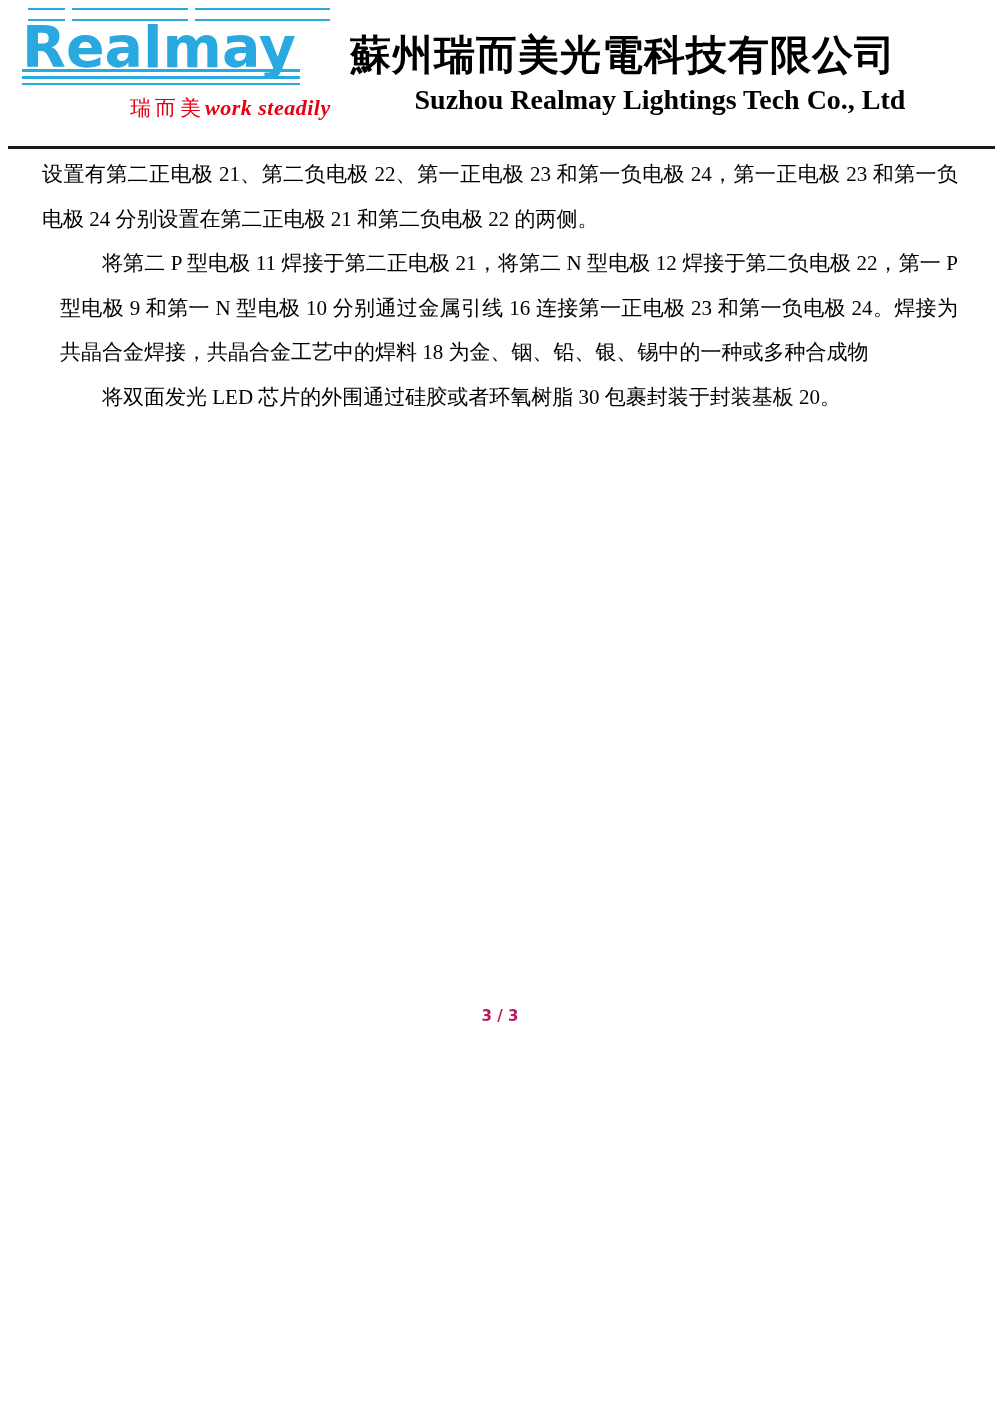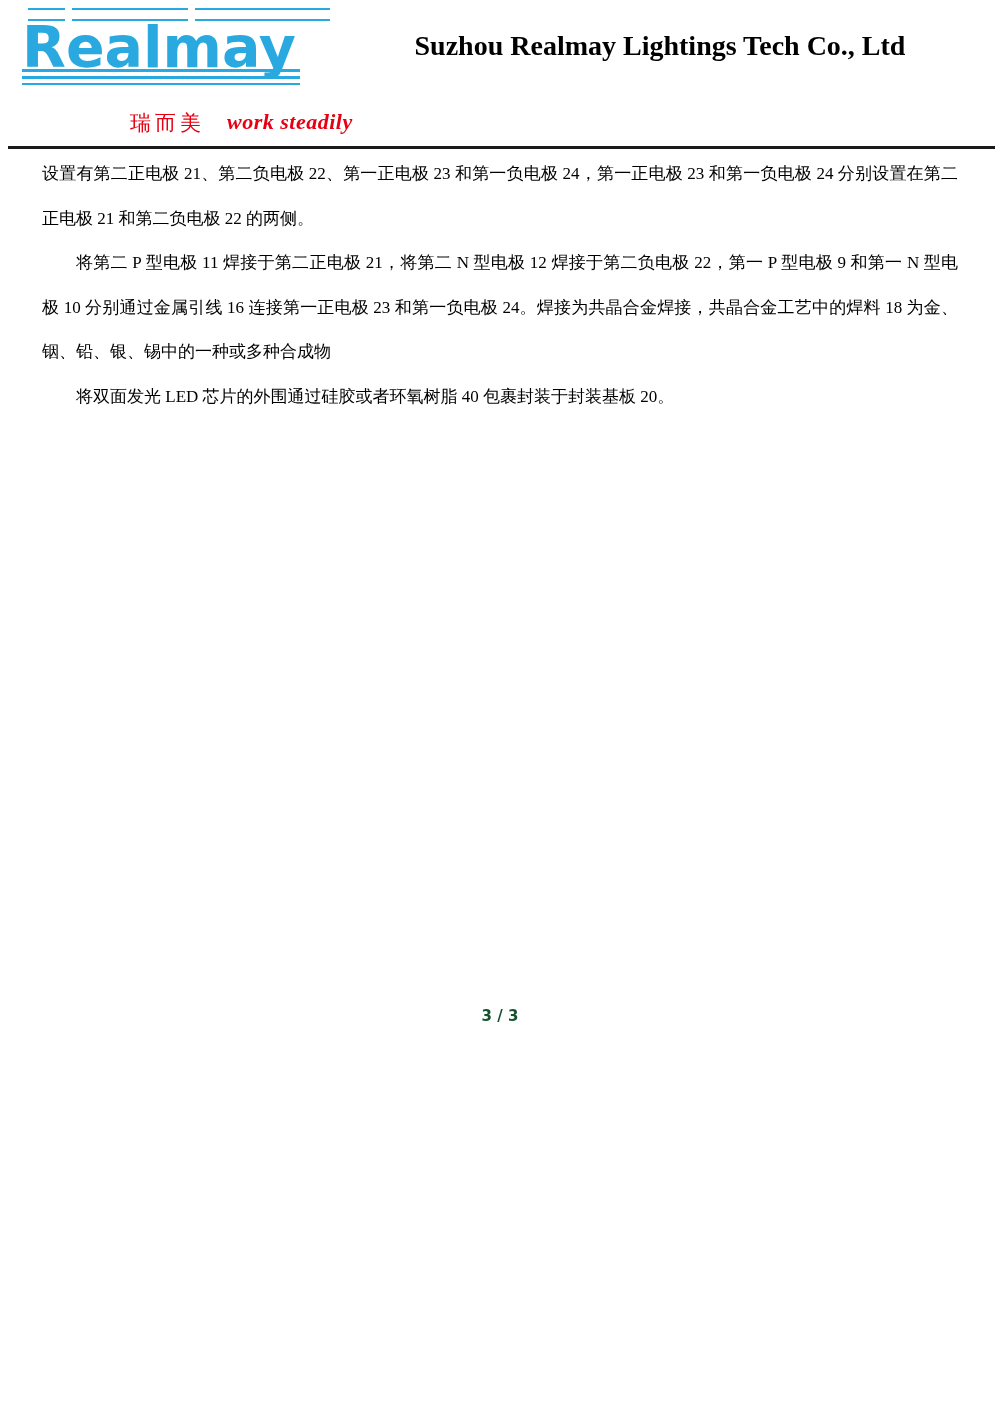--- a/index.html
+++ b/index.html
@@ -54,25 +54,24 @@
   .logo-bottom-lines {
     width: 89%;
     height: 17px;
     margin-top: -9px;
     background: linear-gradient(to bottom,
       var(--brand-blue, #29a9e0) 0 2.5px, transparent 2.5px 7px,
       var(--brand-blue, #29a9e0) 7px 9.5px, transparent 9.5px 14px,
       var(--brand-blue, #29a9e0) 14px 16.5px, transparent 16.5px);
   }
   .logo-taglines {
-    margin-top: 23px;
+    margin-top: 8px;
     padding-left: 108px;
     display: flex;
-    align-items: flex-start;
-    gap: 22px;
+    align-items: center;
     white-space: nowrap;
   }
   .tagline-cn {
     font-family: "Liberation Sans", "DejaVu Sans", sans-serif;
     font-size: 21px;
     letter-spacing: 4px;
     color: var(--brand-red, #e60012);
   }
   .tagline-en {
     font-family: Liberation Serif, serif;
@@ -114,42 +113,43 @@
 
   
   .doc-body {
     position: absolute;
     top: 152px;
     left: 42px;
     width: 916px;
   }
   .doc-body p {
     margin: 0;
-    font-size: 17px;
+    font-size: 21px;
     line-height: 44.5px;
     text-align: justify;
     text-justify: inter-ideograph;
     word-break: break-all;
   }
   .doc-body p.para-indent {
     text-indent: 2em;
+    margin-left: 18px;
   }
 
   
   .footer {
     position: absolute;
     left: 0; right: 0;
     bottom: 11px;
     text-align: center;
   }
   .page-indicator {
     font-family: "DejaVu Sans", "Liberation Sans", sans-serif;
     font-weight: bold;
     font-size: 15px;
-    color: #14532d;
+    color: #be185d;
   }
 </style>
 </head>
 <body>
 
 <div class="page">
 
   <div class="header">
 
     <div class="logo-block">
@@ -160,30 +160,31 @@
       </div>
       <div class="logo-wordmark">Realmay</div>
       <div class="logo-bottom-lines"></div>
       <div class="logo-taglines">
         <span class="tagline-cn">瑞而美</span>
         <span class="tagline-en">work steadily</span>
       </div>
     </div>
 
     <div class="company-block">
+      <div class="company-cn">蘇州瑞而美光電科技有限公司</div>
       <div class="company-en">Suzhou Realmay Lightings Tech Co., Ltd</div>
     </div>
 
   </div>
 
   <div class="header-divider"></div>
 
   <div class="doc-body">
     <p>设置有第二正电极 21、第二负电极 22、第一正电极 23 和第一负电极 24，第一正电极 23 和第一负电极 24 分别设置在第二正电极 21 和第二负电极 22 的两侧。</p>
     <p class="para-indent">将第二 P 型电极 11 焊接于第二正电极 21，将第二 N 型电极 12 焊接于第二负电极 22，第一 P 型电极 9 和第一 N 型电极 10 分别通过金属引线 16 连接第一正电极 23 和第一负电极 24。焊接为共晶合金焊接，共晶合金工艺中的焊料 18 为金、铟、铅、银、锡中的一种或多种合成物</p>
-    <p class="para-indent">将双面发光 LED 芯片的外围通过硅胶或者环氧树脂 40 包裹封装于封装基板 20。</p>
+    <p class="para-indent">将双面发光 LED 芯片的外围通过硅胶或者环氧树脂 30 包裹封装于封装基板 20。</p>
   </div>
 
   <div class="footer">
     <span class="page-indicator">3 / 3</span>
   </div>
 
 </div>
 
 </body></html>

